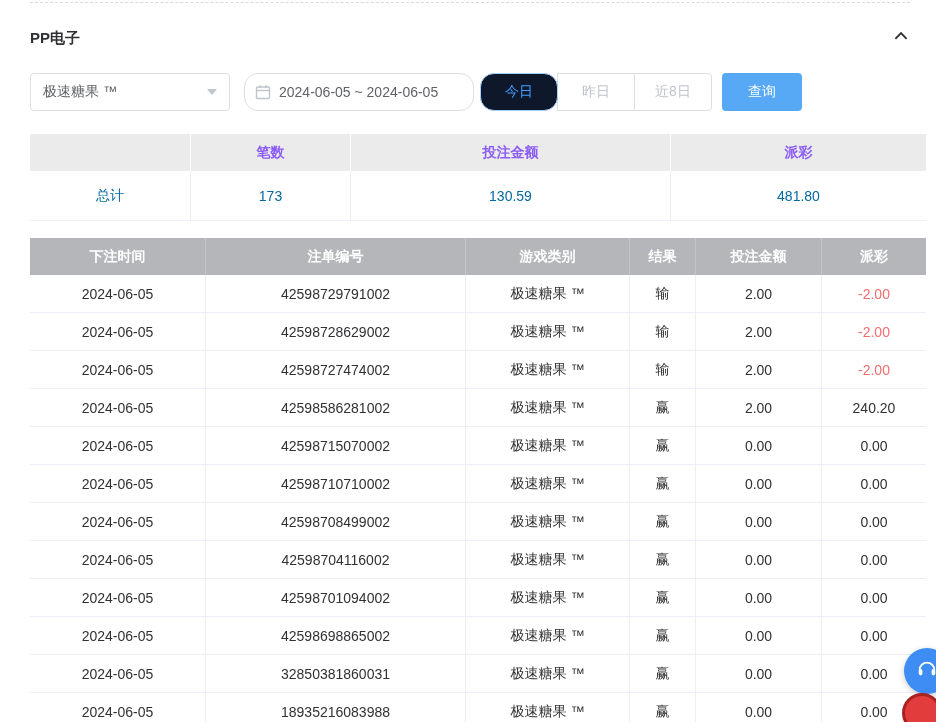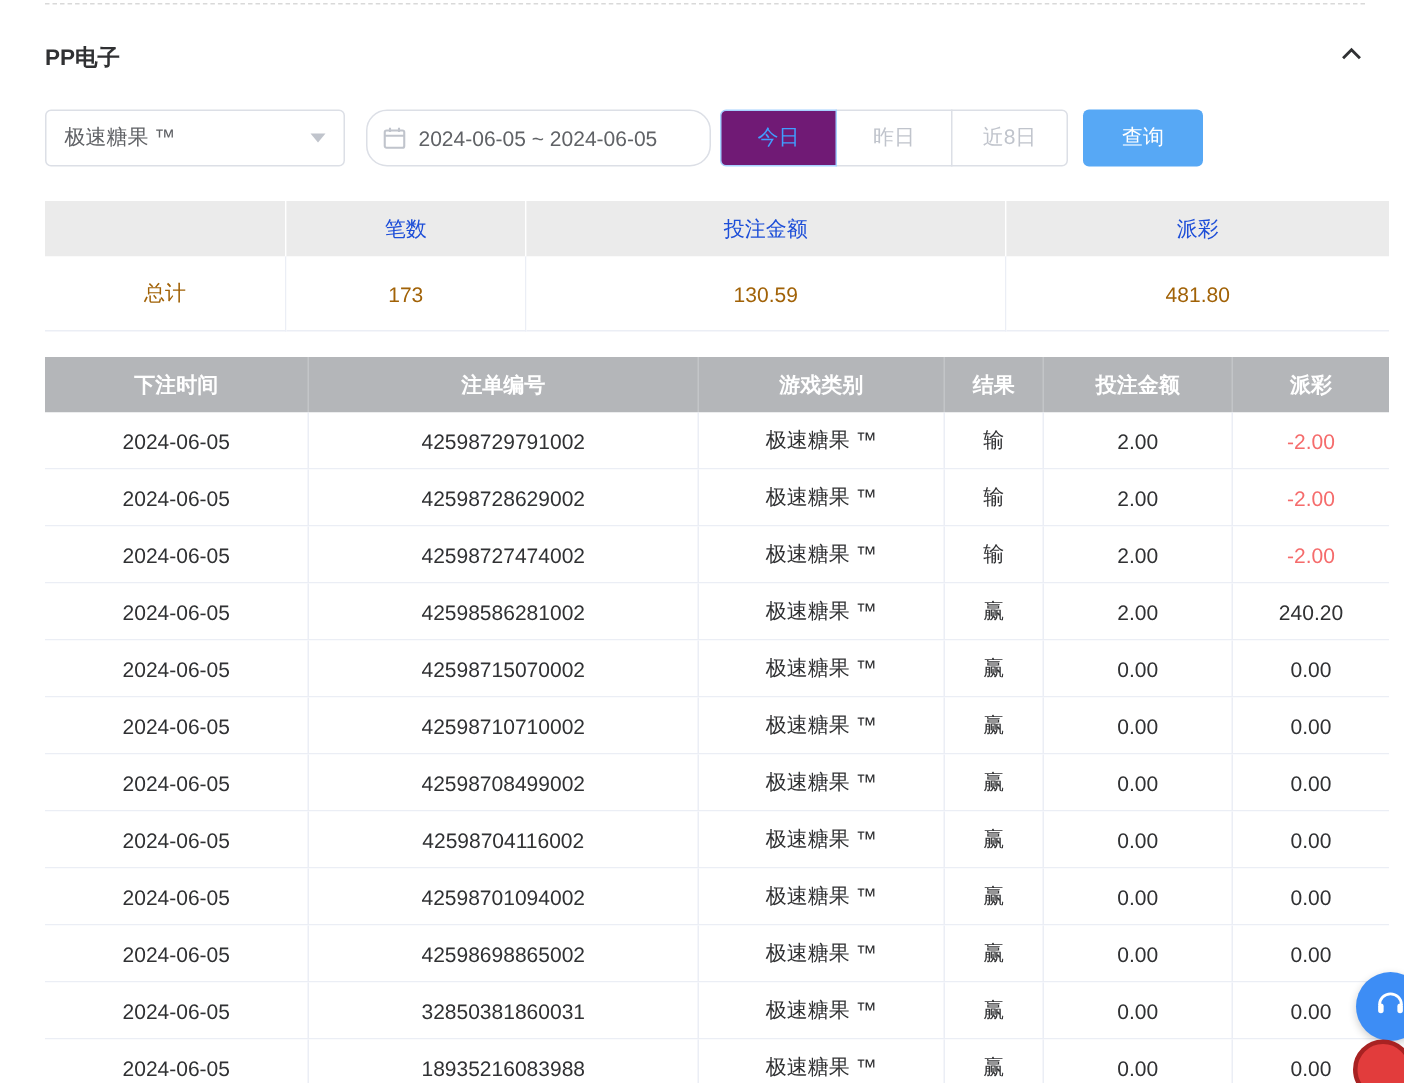--- a/index.html
+++ b/index.html
@@ -36,43 +36,43 @@
   .btn-group { display:flex; margin-left:6px; }
   .qbtn {
     height:38px; min-width:78px; padding:0 20px; background:#fff;
     border:1px solid #dcdfe6; color:#c0c4cc; font-size:14px; cursor:pointer;
     font-family:"Liberation Sans", sans-serif;
   }
   .qbtn + .qbtn { margin-left:-1px; }
   .qbtn:first-child { border-radius:4px 0 0 4px; }
   .qbtn:last-child { border-radius:0 4px 4px 0; }
   .qbtn.active {
-    color:var(--accent,#409eff); border-color:#a6d2ff; background:#701a75;
-    position:relative; z-index:1;
+    color:var(--accent,#409eff); border-color:#a6d2ff; background:#0f172a;
+    position:relative; z-index:1;border-radius:14px;
   }
   .search-btn {
     margin-left:10px; width:80px; height:38px; border:none; border-radius:4px;
     background:var(--primary-button,#57a8f5); color:#fff; font-size:14px; cursor:pointer;
     font-family:"Liberation Sans", sans-serif;
   }
 
   
   .summary-table {
     margin-top:23px; width:896px; display:grid;
     grid-template-columns:161px 160px 320px 255px;
   }
   .s-hcell {
     height:37px; background:var(--summary-header-bg,#ebebeb);
     display:flex; align-items:center; justify-content:center;
-    font-size:14px; color:#1d4ed8; border-right:1px solid #fff;
+    font-size:14px; color:#8b5cf6; border-right:1px solid #fff;font-weight:bold;
   }
   .s-hcell.last { border-right:none; }
   .s-bcell {
     height:50px; background:#fff; display:flex; align-items:center; justify-content:center;
-    font-size:14px; color:#a16207; border-bottom:1px solid #ebeef5; border-right:1px solid #ebeef5;
+    font-size:14px; color:#0369a1; border-bottom:1px solid #ebeef5; border-right:1px solid #ebeef5;
   }
   .s-bcell.last { border-right:none; }
 
   
   .records-table { margin-top:17px; width:896px; }
   .r-header, .r-row { display:grid; grid-template-columns:176px 260px 164px 66px 126px 104px; }
   .r-hcell {
     height:37px; background:var(--table-header-bg,#b4b6b9); color:#fff;
     display:flex; align-items:center; justify-content:center;
     font-size:14px; font-weight:bold; border-right:1px solid #c3c5c8;

